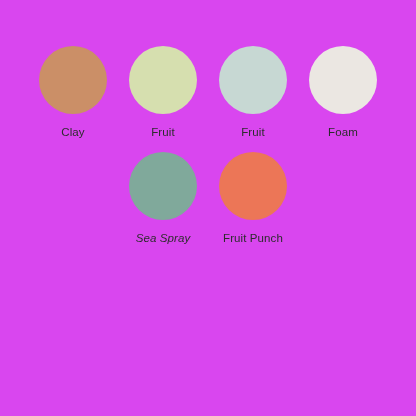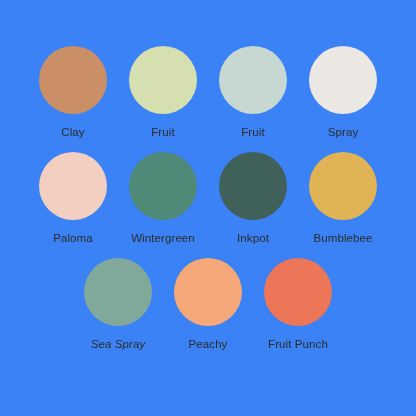--- a/index.html
+++ b/index.html
@@ -60,68 +60,46 @@
     color: #2c2c2c;
     letter-spacing: 0.1px;
     text-align: center;
     white-space: nowrap;
     font-family: "Liberation Sans", sans-serif;
   }
 </style>
 </head>
 <body>
 
-<div class="palette-board" style="background: #3b82f6;">
+<div class="palette-board" style="background: #d946ef;">
 
   <div class="swatch-row row-1">
     <div class="swatch">
       <div class="swatch-circle" style="background: rgb(203, 143, 103);"></div>
       <div class="swatch-label" style="color: rgb(44, 44, 44);">Clay</div>
     </div>
     <div class="swatch">
       <div class="swatch-circle" style="background: rgb(214, 223, 175);"></div>
       <div class="swatch-label" style="color: rgb(44, 44, 44);">Fruit</div>
     </div>
     <div class="swatch">
       <div class="swatch-circle" style="background: rgb(199, 216, 211);"></div>
       <div class="swatch-label" style="color: rgb(44, 44, 44);">Fruit</div>
     </div>
     <div class="swatch">
       <div class="swatch-circle" style="background: rgb(235, 231, 226);"></div>
-      <div class="swatch-label" style="color: rgb(44, 44, 44);">Spray</div>
+      <div class="swatch-label" style="color: rgb(44, 44, 44);">Foam</div>
     </div>
   </div>
 
-  <div class="swatch-row row-2">
-    <div class="swatch">
-      <div class="swatch-circle" style="background: rgb(242, 207, 193);"></div>
-      <div class="swatch-label" style="color: rgb(44, 44, 44);">Paloma</div>
-    </div>
-    <div class="swatch">
-      <div class="swatch-circle" style="background: rgb(79, 138, 120);"></div>
-      <div class="swatch-label" style="color: rgb(44, 44, 44);">Wintergreen</div>
-    </div>
-    <div class="swatch">
-      <div class="swatch-circle" style="background: rgb(64, 96, 90);"></div>
-      <div class="swatch-label" style="color: rgb(44, 44, 44);">Inkpot</div>
-    </div>
-    <div class="swatch">
-      <div class="swatch-circle" style="background: rgb(224, 179, 85);"></div>
-      <div class="swatch-label" style="color: rgb(44, 44, 44);">Bumblebee</div>
-    </div>
-  </div>
 
   <div class="swatch-row row-3">
     <div class="swatch">
       <div class="swatch-circle" style="background: rgb(128, 169, 155);"></div>
       <div class="swatch-label" style="color: rgb(44, 44, 44); font-style: italic;">Sea Spray</div>
-    </div>
-    <div class="swatch">
-      <div class="swatch-circle" style="background: rgb(247, 168, 120);"></div>
-      <div class="swatch-label" style="color: rgb(44, 44, 44);">Peachy</div>
     </div>
     <div class="swatch">
       <div class="swatch-circle" style="background: rgb(236, 118, 87);"></div>
       <div class="swatch-label" style="color: rgb(44, 44, 44);">Fruit Punch</div>
     </div>
   </div>
 
 </div>
 
 </body></html>

